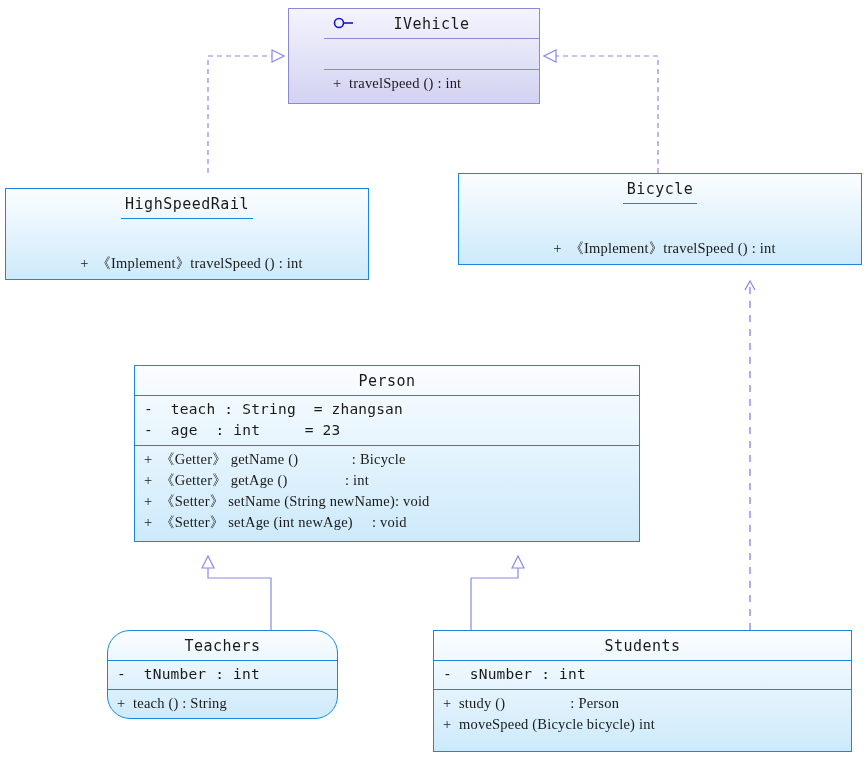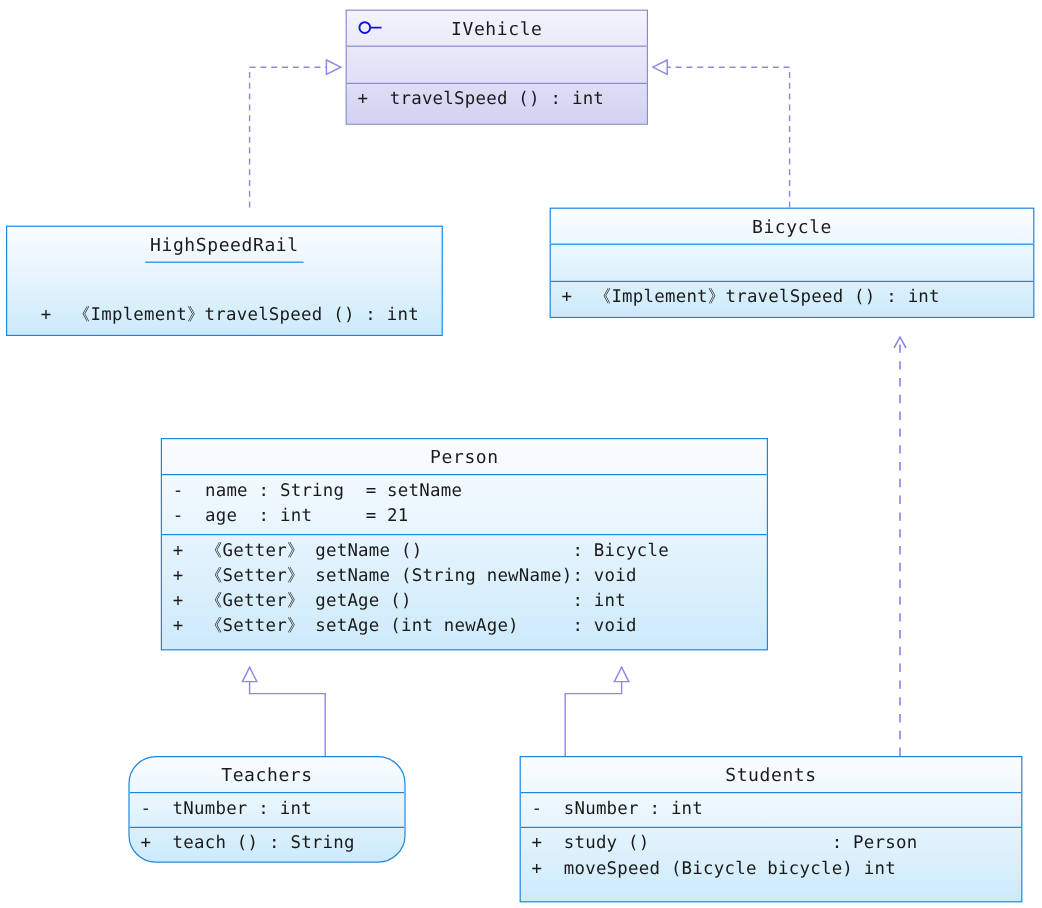--- a/index.html
+++ b/index.html
@@ -30,20 +30,21 @@
     box-sizing: border-box;
     border: 1px solid #1b86e0;
     background: linear-gradient(to bottom, #fbfdff 0%, #cdeafb 100%);
     display: flex;
     flex-direction: column;
     overflow: hidden;
   }
   .uml-class.interface {
     border: 1px solid #8a8ad0;
     background: linear-gradient(to bottom, #f4f4fd 0%, #d2d2f2 100%);
+    padding-left: 35px;
   }
   .cls-title {
     position: relative;
     text-align: center;
     font-size: 15px;
     color: #1a1a1a;
     letter-spacing: 0.5px;
     padding: 6px 4px 5px 4px;
     border-bottom: 1px solid #1b86e0;
     white-space: nowrap;
@@ -54,20 +55,21 @@
   .cls-attrs {
     border-bottom: 1px solid #1b86e0;
     padding: 3px 0 4px 0;
   }
   .interface .cls-attrs {
     border-bottom: 1px solid #8a8ad0;
   }
   .cls-ops {
     padding: 3px 0 4px 0;
     flex: 1 1 auto;
+    font-family: Liberation Serif, serif;
   }
   .member {
     font-size: 14.5px;
     color: #1a1a1a;
     white-space: pre;
     line-height: 21px;
     padding-left: 9px;
     letter-spacing: 0.2px;
   }
   .empty-compartment {
@@ -141,44 +143,44 @@
       <span>HighSpeedRail</span>
     </div>
     <div class="cls-attrs">
       <div class="empty-compartment"></div>
     </div>
     <div class="cls-ops">
       <div class="member">+  《Implement》travelSpeed () : int</div>
     </div>
   </div>
 
-  <div class="uml-class" style="left:458px; top:173px; width:404px; height:92px;">
+  <div class="uml-class" style="left:458px; top:173px; width:404px; height:92px;align-items:center;">
     <div class="cls-title">
       <span>Bicycle</span>
     </div>
     <div class="cls-attrs">
       <div class="empty-compartment"></div>
     </div>
     <div class="cls-ops">
       <div class="member">+  《Implement》travelSpeed () : int</div>
     </div>
   </div>
 
   <div class="uml-class" style="left:134px; top:365px; width:506px; height:177px;">
     <div class="cls-title">
       <span>Person</span>
     </div>
     <div class="cls-attrs">
-      <div class="member">-  name : String  = setName</div>
-      <div class="member">-  age  : int     = 21</div>
+      <div class="member">-  teach : String  = zhangsan</div>
+      <div class="member">-  age  : int     = 23</div>
     </div>
     <div class="cls-ops">
       <div class="member">+  《Getter》 getName ()              : Bicycle</div>
+      <div class="member">+  《Getter》 getAge ()               : int</div>
       <div class="member">+  《Setter》 setName (String newName): void</div>
-      <div class="member">+  《Getter》 getAge ()               : int</div>
       <div class="member">+  《Setter》 setAge (int newAge)     : void</div>
     </div>
   </div>
 
   <div class="uml-class" style="left:107px; top:630px; width:231px; height:89px;border-radius:23px;">
     <div class="cls-title">
       <span>Teachers</span>
     </div>
     <div class="cls-attrs">
       <div class="member">-  tNumber : int</div>

